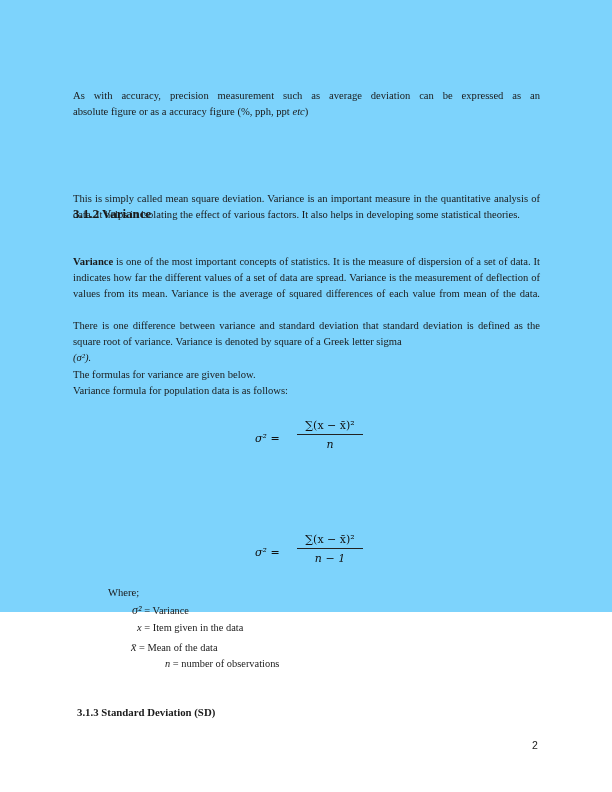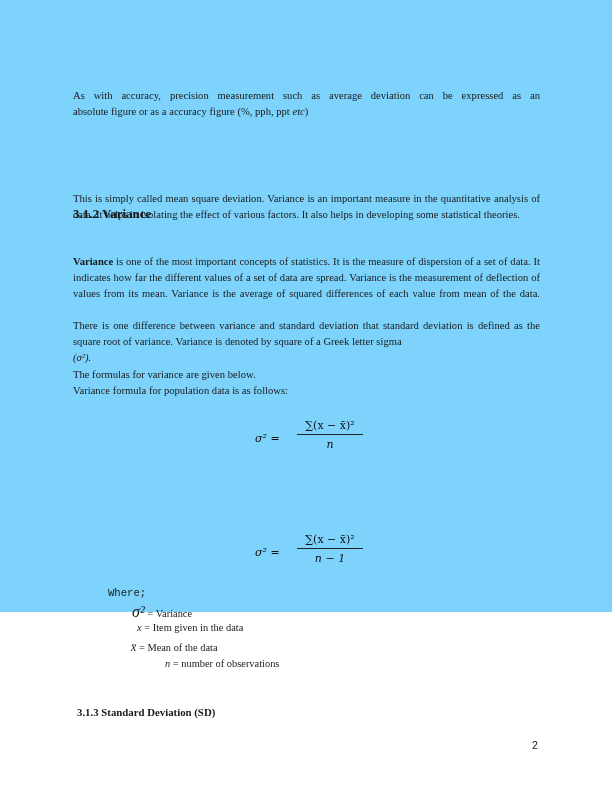--- a/index.html
+++ b/index.html
@@ -60,25 +60,25 @@
 
   <div class="formula" style="left:255px; top:533px; width:110px; height:45px;">
     <span class="f-lhs" style="left:0; top:13px;">σ² =</span>
     <span class="f-frac" style="left:35px; top:0; width:66px;">
       <span class="f-num">∑(x − x̄)²</span>
       <span class="f-bar"></span>
       <span class="f-den it">n − 1</span>
     </span>
   </div>
 
-  <div class="where" style="top:584px;font-family:Liberation Mono, monospace;">Where;</div>
+  <div class="where" style="top:584px;">Where;</div>
 
   <div>
     <div class="def" style="left:132px; top:603px;">
-      <span class="it" style="font-size:16px;">σ²</span>
+      <span class="it" style="font-size:12px;">σ²</span>
       <span>= Variance</span>
     </div>
     <div class="def" style="left:137px; top:622px;">
       <span class="it">x</span>
       <span>= Item given in the data</span>
     </div>
     <div class="def" style="left:131px; top:640px;">
       <span class="it" style="font-size:12px;">x̄</span>
       <span>= Mean of the data</span>
     </div>

